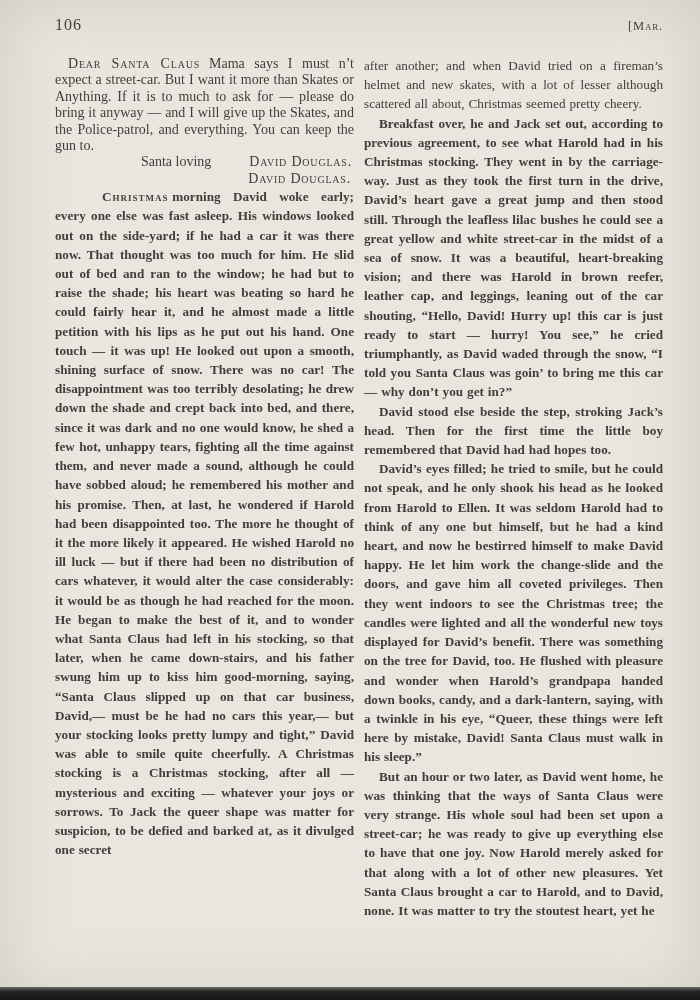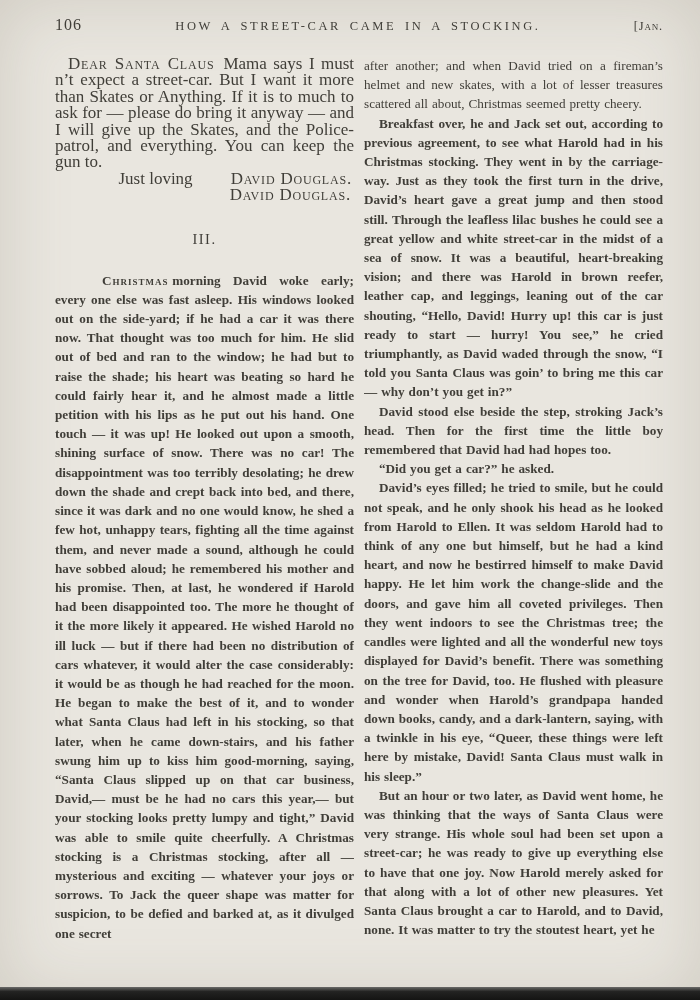--- a/index.html
+++ b/index.html
@@ -28,21 +28,21 @@
     position: absolute;
     top: 56px;
     width: 299px;
     height: 900px;
     overflow: hidden;
     text-align: justify;
   }
   .col-left  { left: 55px; }
   .col-right { left: 364px; }
 
-  .letter { font-size: 17px; line-height: 16.4px; }
+  .letter { font-size: 14px; line-height: 16.4px; }
   .letter p { margin: 0; }
   .letter .indent { text-indent: 13px; }
   .sc { font-variant: small-caps; letter-spacing: 0.8px; }
   .gap-after { margin-right: 9px; }
   .letter-close {
     display: flex;
     justify-content: flex-end;
     align-items: baseline;
     padding-right: 2px;
   }
@@ -73,49 +73,46 @@
     background: linear-gradient(#6a6a68 0%, #232322 35%, #141413 100%);
   }
 </style>
 </head>
 <body>
 
 <div class="page">
 
   <div class="header">
     <span class="pagenum">106</span>
-    <span class="running-title">HOW A STREET-CAR CAME IN A STOCKING.</span>
-    <span class="issue">[Jan.</span>
+    <span class="issue">[Mar.</span>
   </div>
 
   <div class="col col-left">
 
     <div class="letter">
       <p class="indent">
         <span class="sc gap-after">Dear Santa Claus</span><span>Mama says I must n’t expect a street-car. But I want it more than Skates or Anything. If it is to much to ask for — please do bring it anyway — and I will give up the Skates, and the Police-patrol, and everything. You can keep the gun to.</span>
       </p>
       <div class="letter-close">
-        <span class="closing">Just loving</span>
+        <span class="closing">Santa loving</span>
         <span class="sc">David Douglas.</span>
       </div>
       <div class="letter-sign2 sc">David Douglas.</div>
     </div>
 
-    <h3 class="section-heading">III.</h3>
 
     <p class="body indent">
       <span class="sc lead">Christmas</span><span>morning David woke early; every one else was fast asleep. His windows looked out on the side-yard; if he had a car it was there now. That thought was too much for him. He slid out of bed and ran to the window; he had but to raise the shade; his heart was beating so hard he could fairly hear it, and he almost made a little petition with his lips as he put out his hand. One touch — it was up! He looked out upon a smooth, shining surface of snow. There was no car! The disappointment was too terribly desolating; he drew down the shade and crept back into bed, and there, since it was dark and no one would know, he shed a few hot, unhappy tears, fighting all the time against them, and never made a sound, although he could have sobbed aloud; he remembered his mother and his promise. Then, at last, he wondered if Harold had been disappointed too. The more he thought of it the more likely it appeared. He wished Harold no ill luck — but if there had been no distribution of cars whatever, it would alter the case considerably: it would be as though he had reached for the moon. He began to make the best of it, and to wonder what Santa Claus had left in his stocking, so that later, when he came down-stairs, and his father swung him up to kiss him good-morning, saying, “Santa Claus slipped up on that car business, David,— must be he had no cars this year,— but your stocking looks pretty lumpy and tight,” David was able to smile quite cheerfully. A Christmas stocking is a Christmas stocking, after all — mysterious and exciting — whatever your joys or sorrows. To Jack the queer shape was matter for suspicion, to be defied and barked at, as it divulged one secret</span>
     </p>
 
   </div>
 
   <div class="col col-right">
-    <p class="body">after another; and when David tried on a fireman’s helmet and new skates, with a lot of lesser treasures scattered all about, Christmas seemed pretty cheery.</p>
+    <p class="body">after another; and when David tried on a fireman’s helmet and new skates, with a lot of lesser although scattered all about, Christmas seemed pretty cheery.</p>
     <p class="body indent">Breakfast over, he and Jack set out, according to previous agreement, to see what Harold had in his Christmas stocking. They went in by the carriage-way. Just as they took the first turn in the drive, David’s heart gave a great jump and then stood still. Through the leafless lilac bushes he could see a great yellow and white street-car in the midst of a sea of snow. It was a beautiful, heart-breaking vision; and there was Harold in brown reefer, leather cap, and leggings, leaning out of the car shouting, “Hello, David! Hurry up! this car is just ready to start — hurry! You see,” he cried triumphantly, as David waded through the snow, “I told you Santa Claus was goin’ to bring me this car — why don’t you get in?”</p>
     <p class="body indent">David stood else beside the step, stroking Jack’s head. Then for the first time the little boy remembered that David had had hopes too.</p>
-    <p class="body indent">“Did you get a car?” he asked.</p>
     <p class="body indent">David’s eyes filled; he tried to smile, but he could not speak, and he only shook his head as he looked from Harold to Ellen. It was seldom Harold had to think of any one but himself, but he had a kind heart, and now he bestirred himself to make David happy. He let him work the change-slide and the doors, and gave him all coveted privileges. Then they went indoors to see the Christmas tree; the candles were lighted and all the wonderful new toys displayed for David’s benefit. There was something on the tree for David, too. He flushed with pleasure and wonder when Harold’s grandpapa handed down books, candy, and a dark-lantern, saying, with a twinkle in his eye, “Queer, these things were left here by mistake, David! Santa Claus must walk in his sleep.”</p>
     <p class="body indent">But an hour or two later, as David went home, he was thinking that the ways of Santa Claus were very strange. His whole soul had been set upon a street-car; he was ready to give up everything else to have that one joy. Now Harold merely asked for that along with a lot of other new pleasures. Yet Santa Claus brought a car to Harold, and to David, none. It was matter to try the stoutest heart, yet he</p>
   </div>
 
   <div class="bottom-edge"></div>
 
 </div>
 
 </body></html>

